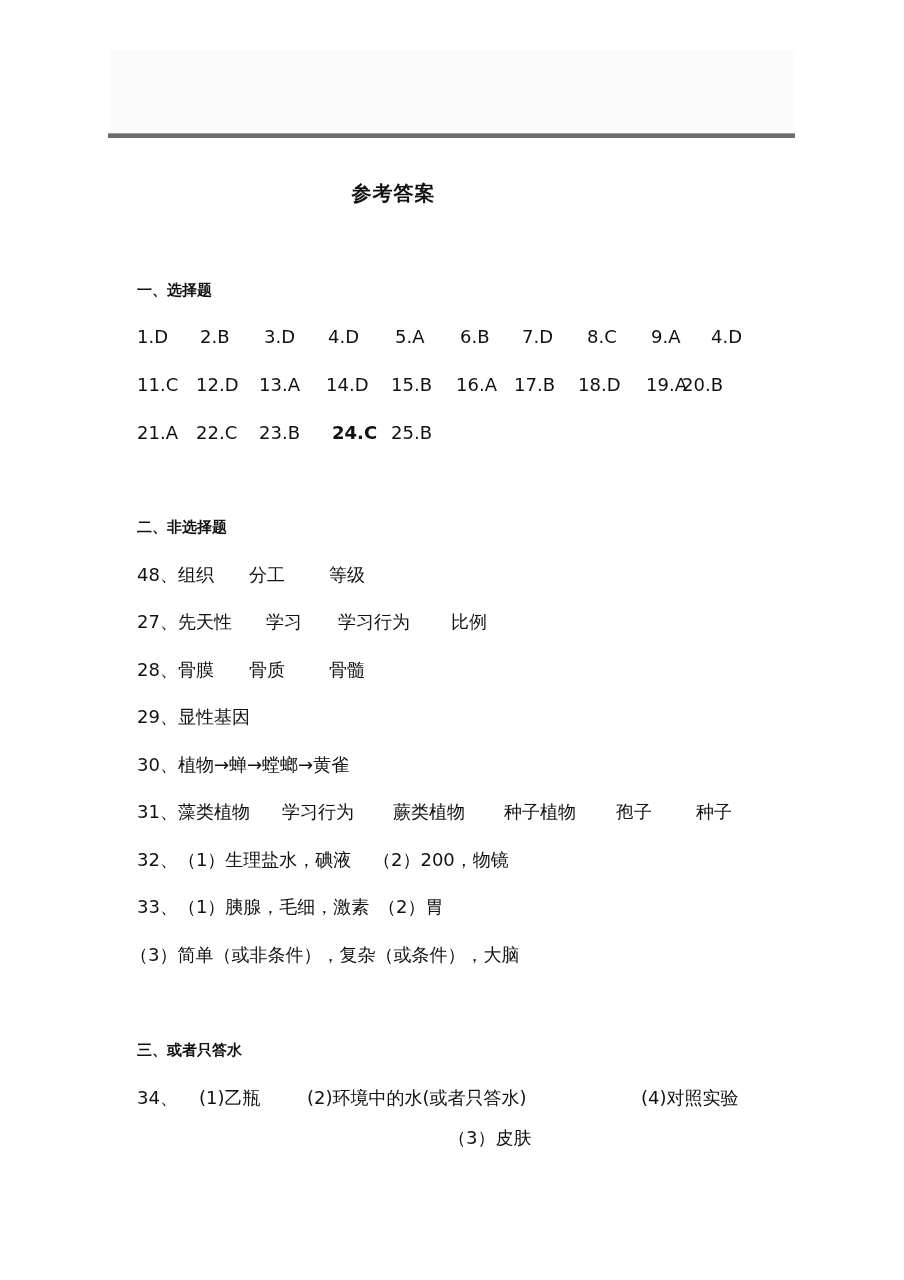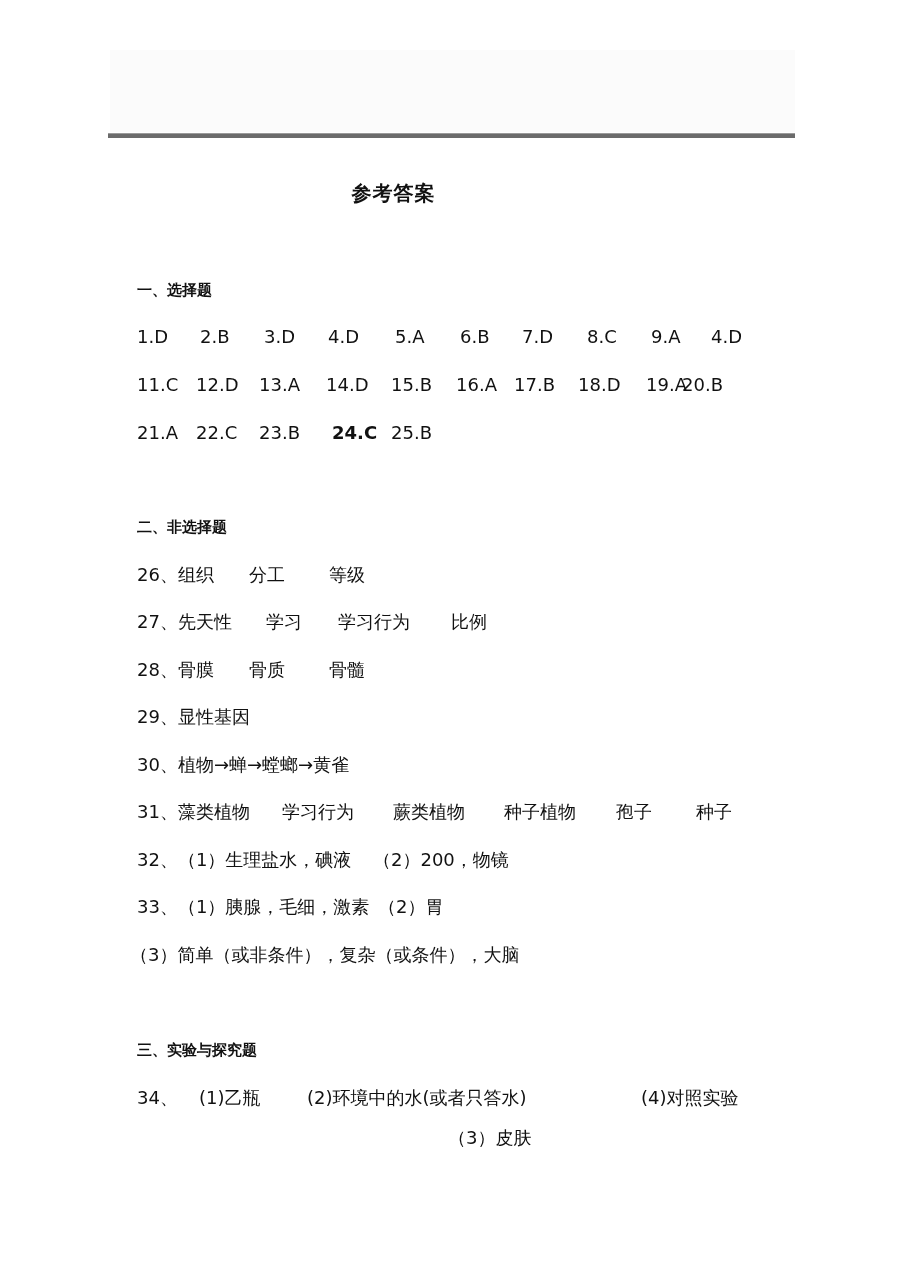--- a/index.html
+++ b/index.html
@@ -69,21 +69,21 @@
   <span class="t" style="left:137px;top:424px;">21.A</span>
   <span class="t" style="left:196px;top:424px;">22.C</span>
   <span class="t" style="left:259px;top:424px;">23.B</span>
   <span class="t" style="left:332px;top:424px;font-weight:bold;">24.C</span>
   <span class="t" style="left:391px;top:424px;">25.B</span>
 </div>
 
 <div class="section-heading" style="top:518px;">二、非选择题</div>
 
 <div>
-  <span class="t" style="left:137px;top:566px;">26、组织</span>
+  <span class="t" style="left:137px;top:566px;">48、组织</span>
   <span class="t" style="left:249px;top:566px;">分工</span>
   <span class="t" style="left:329px;top:566px;">等级</span>
 </div>
 
 <div>
   <span class="t" style="left:137px;top:613px;">27、先天性</span>
   <span class="t" style="left:266px;top:613px;">学习</span>
   <span class="t" style="left:338px;top:613px;">学习行为</span>
   <span class="t" style="left:451px;top:613px;">比例</span>
 </div>
@@ -118,21 +118,21 @@
 
 <div>
   <span class="t" style="left:137px;top:898px;">33、（1）胰腺，毛细，激素</span>
   <span class="t" style="left:378px;top:898px;">（2）胃</span>
 </div>
 
 <div>
   <span class="t" style="left:130px;top:946px;">（3）简单（或非条件），复杂（或条件），大脑</span>
 </div>
 
-<div class="section-heading" style="top:1041px;">三、实验与探究题</div>
+<div class="section-heading" style="top:1041px;">三、或者只答水</div>
 
 <div>
   <span class="t" style="left:137px;top:1089px;">34、</span>
   <span class="t" style="left:199px;top:1089px;">(1)乙瓶</span>
   <span class="t" style="left:307px;top:1089px;text-align:center;">(2)环境中的水(或者只答水)</span>
   <span class="t" style="left:448px;top:1089px;margin-top:40px;">（3）皮肤</span>
   <span class="t" style="left:641px;top:1089px;">(4)对照实验</span>
 </div>
 
 </body></html>

